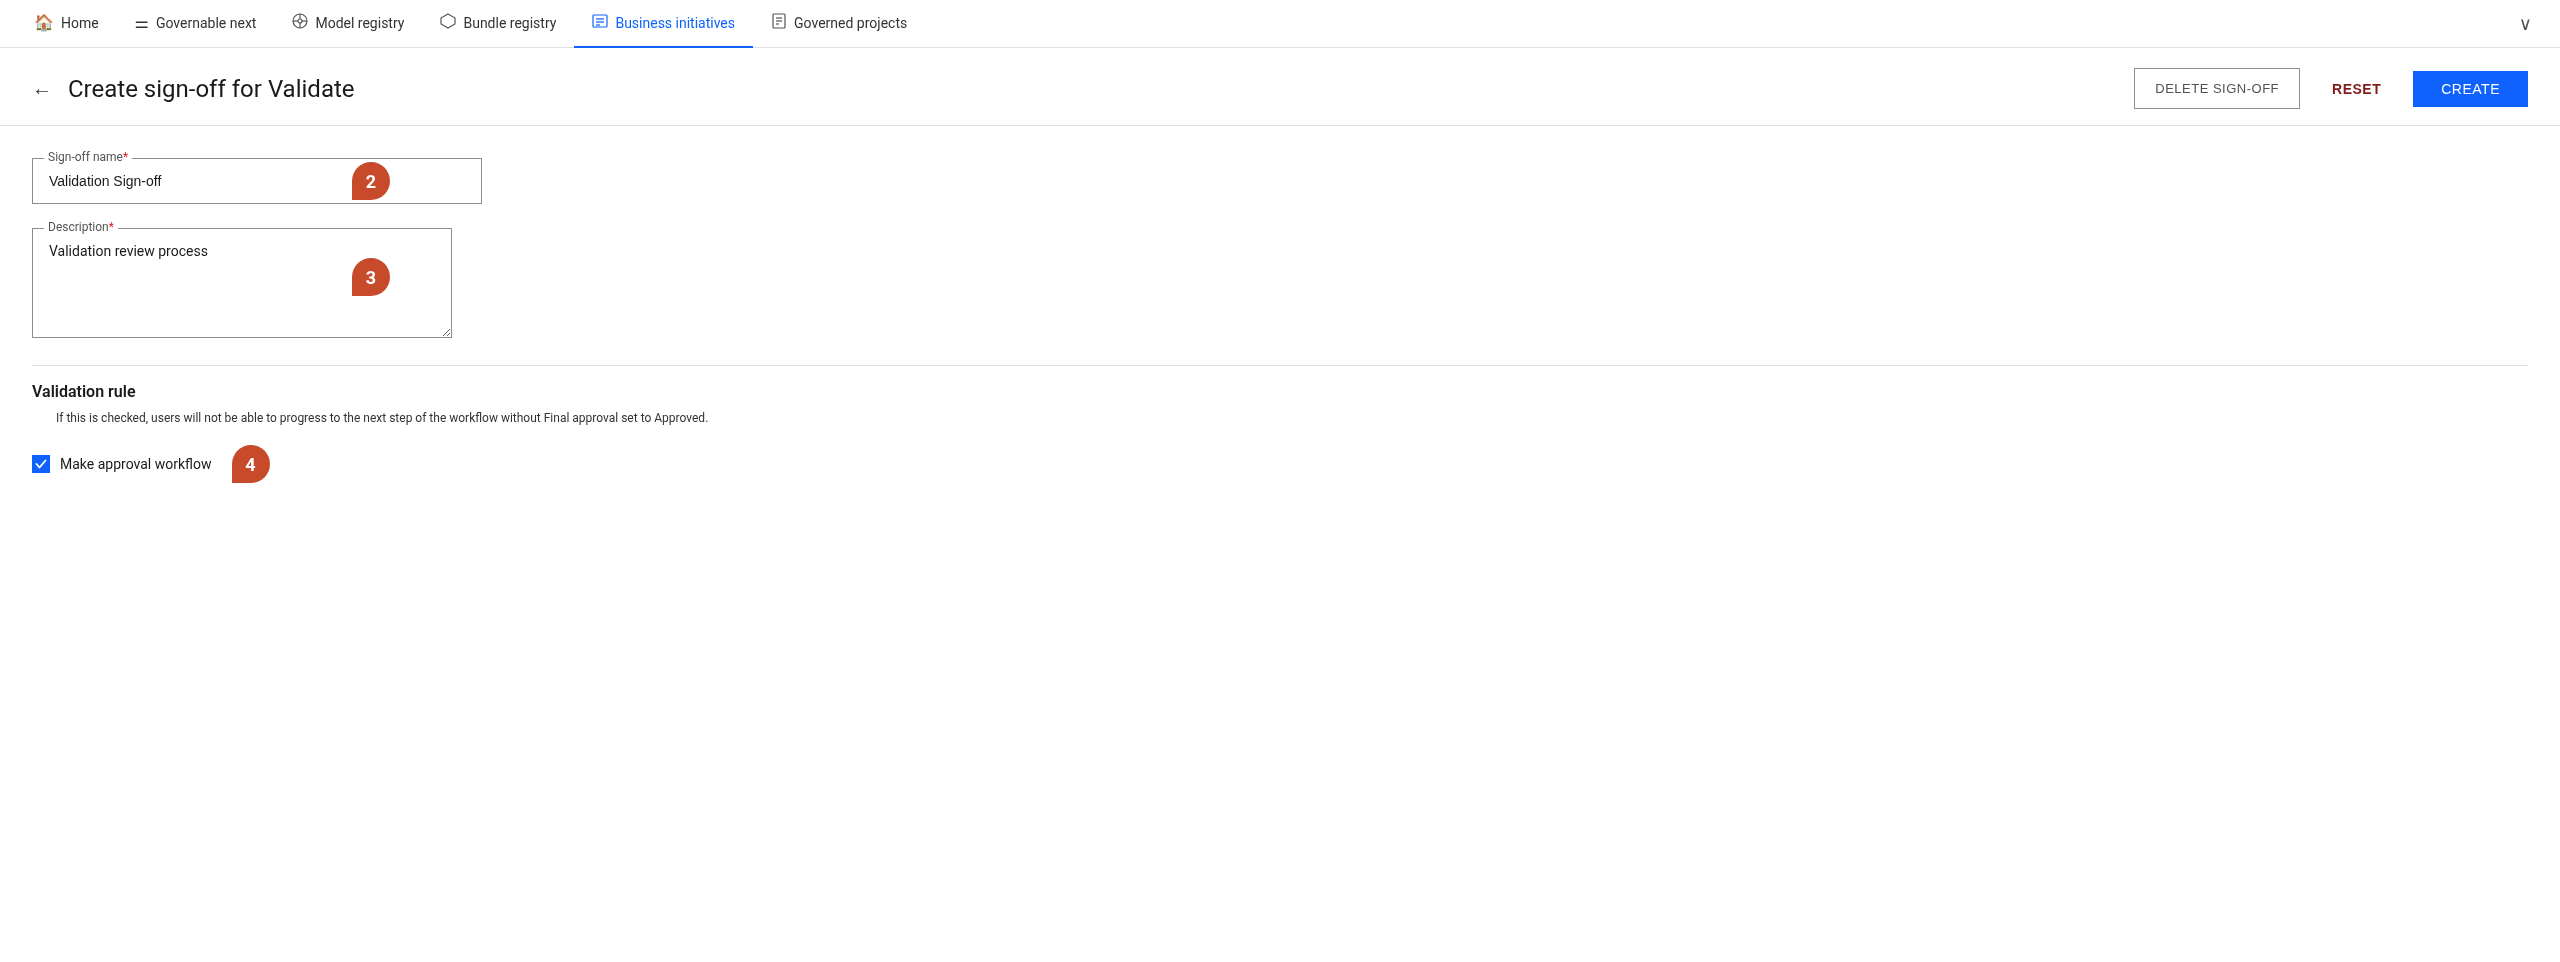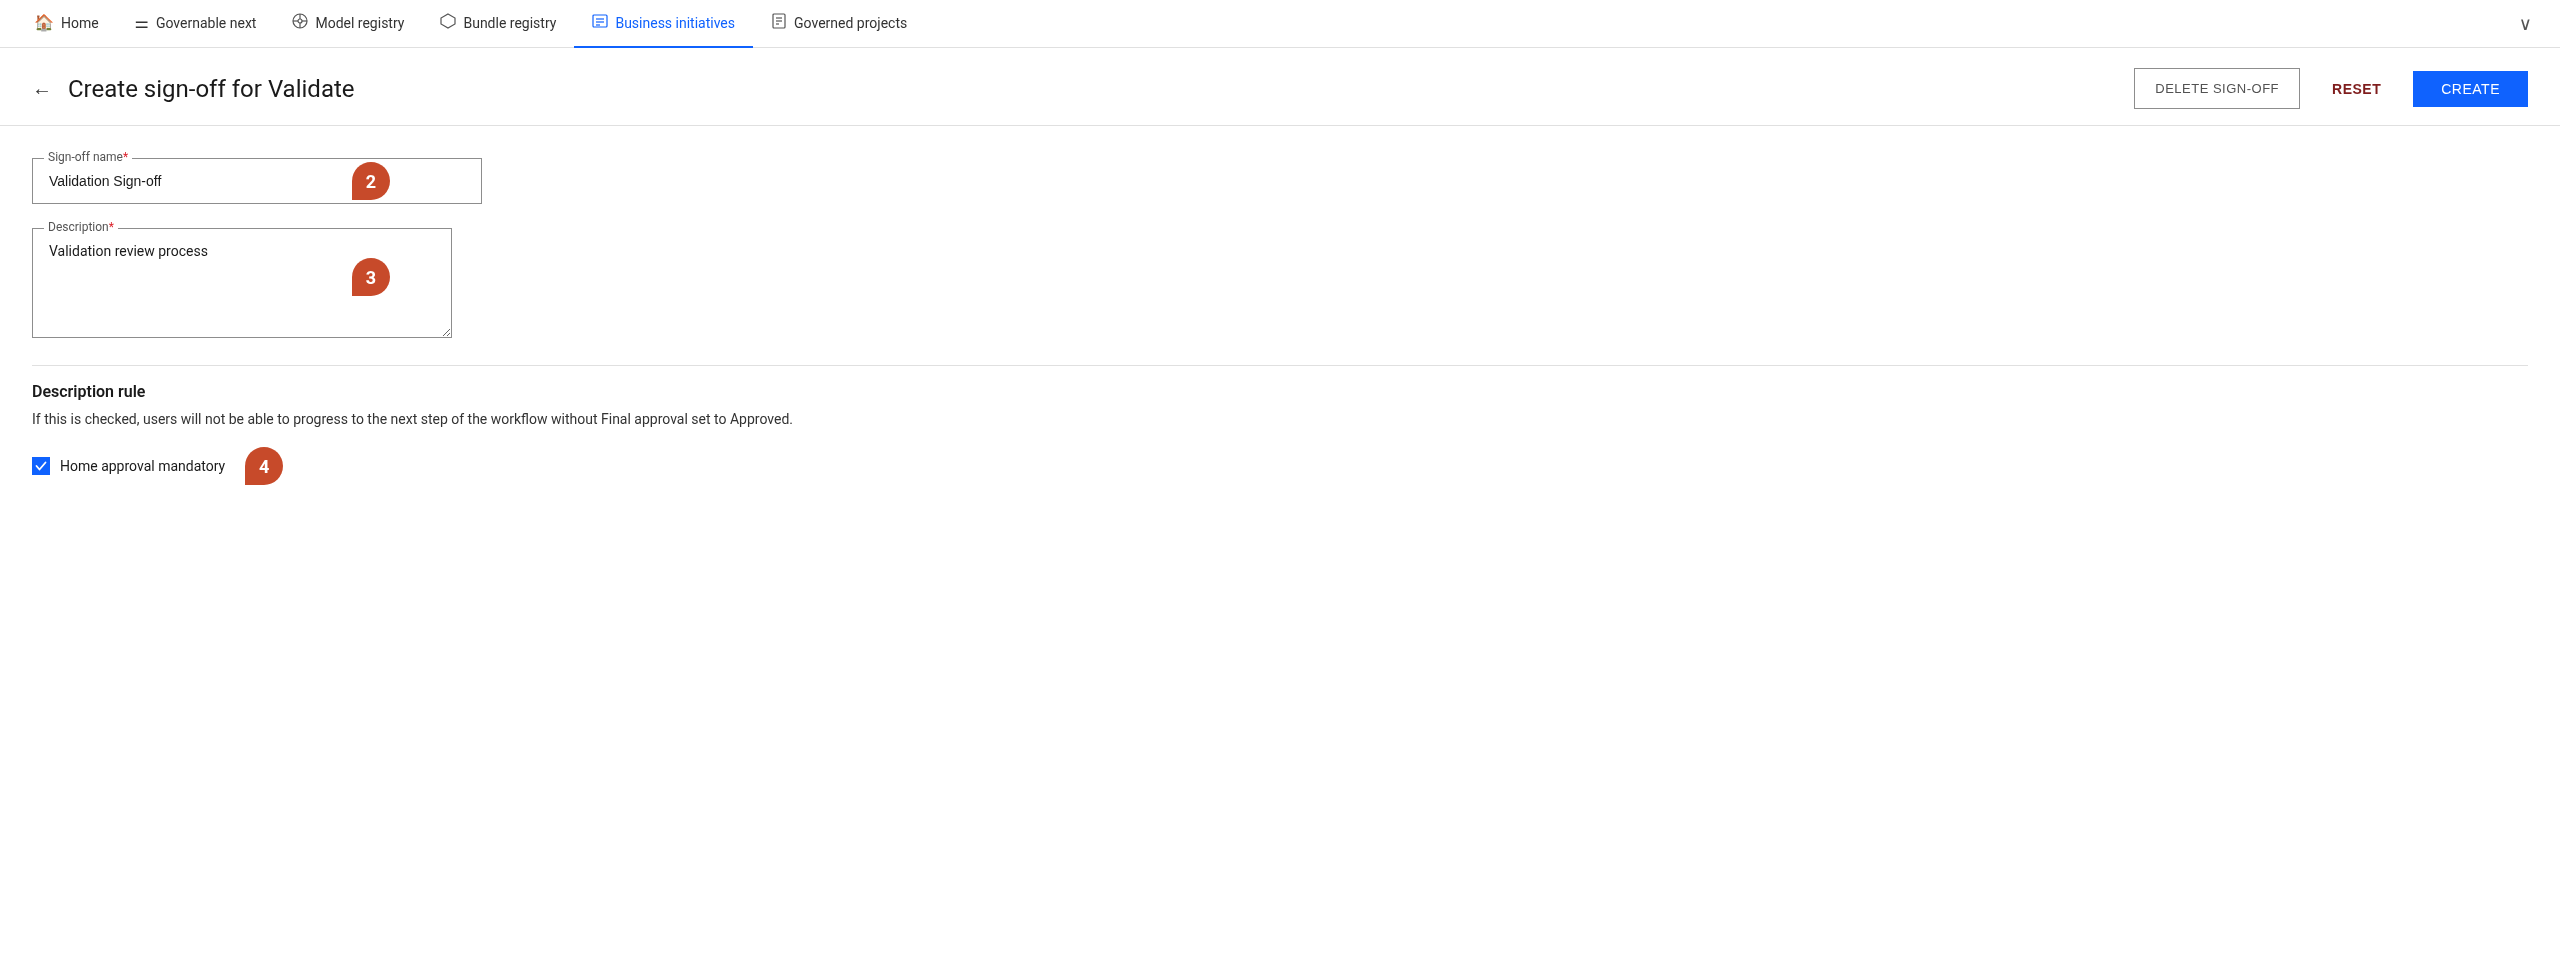--- a/index.html
+++ b/index.html
@@ -68,21 +68,21 @@
     .badge {
       display: inline-flex; align-items: center; justify-content: center;
       width: 38px; height: 38px; border-radius: 50% 50% 50% 0;
       background: #c74a2a; color: #fff; font-size: 18px; font-weight: 700;
       position: absolute; margin-left: 10px; top: 50%; transform: translateY(-50%);
     }
 
     
     .section-divider { border: none; border-top: 1px solid #e0e0e0; margin: 24px 0 16px 0; }
     .section-title { font-size: 16px; font-weight: 600; margin-bottom: 10px; }
-    .section-desc { font-size: 14px; color: #333; margin-bottom: 20px; }
+    .section-desc { font-size: 12px; color: #333; margin-bottom: 20px; margin-left: 24px; }
 
     
     .checkbox-row { display: flex; align-items: center; gap: 10px; }
     .checkbox-custom {
       width: 18px; height: 18px; background: #0f62fe; border: none;
       display: flex; align-items: center; justify-content: center; cursor: pointer;
       flex-shrink: 0;
     }
     .checkbox-custom svg { width: 12px; height: 12px; }
     .checkbox-label { font-size: 14px; color: #1a1a1a; }
@@ -182,26 +182,26 @@
     <div class="textarea-wrapper" style="position:relative; display:inline-block;">
       <span class="field-label">
         <span>Description</span><span class="required">*</span>
       </span>
       <textarea class="field-textarea" style="">Validation review process</textarea>
       <span class="badge" style="left: 310px; top: 30px; transform: none;">3</span>
     </div>
   </div>
 
   <hr class="section-divider">
-  <div class="section-title">Description rule</div>
+  <div class="section-title">Validation rule</div>
   <div class="section-desc">If this is checked, users will not be able to progress to the next step of the workflow without Final approval set to Approved.</div>
 
   <div class="checkbox-row">
     <div class="checkbox-custom">
       <svg viewBox="0 0 12 12" fill="none" xmlns="http://www.w3.org/2000/svg">
         <polyline points="1.5,6 4.5,9.5 10.5,2.5" stroke="white" stroke-width="1.8" stroke-linecap="round" stroke-linejoin="round"></polyline>
       </svg>
     </div>
-    <span class="checkbox-label">Home approval mandatory</span>
+    <span class="checkbox-label">Make approval workflow</span>
     <span class="badge-inline">4</span>
   </div>
 
 </div>
 
 </body></html>

